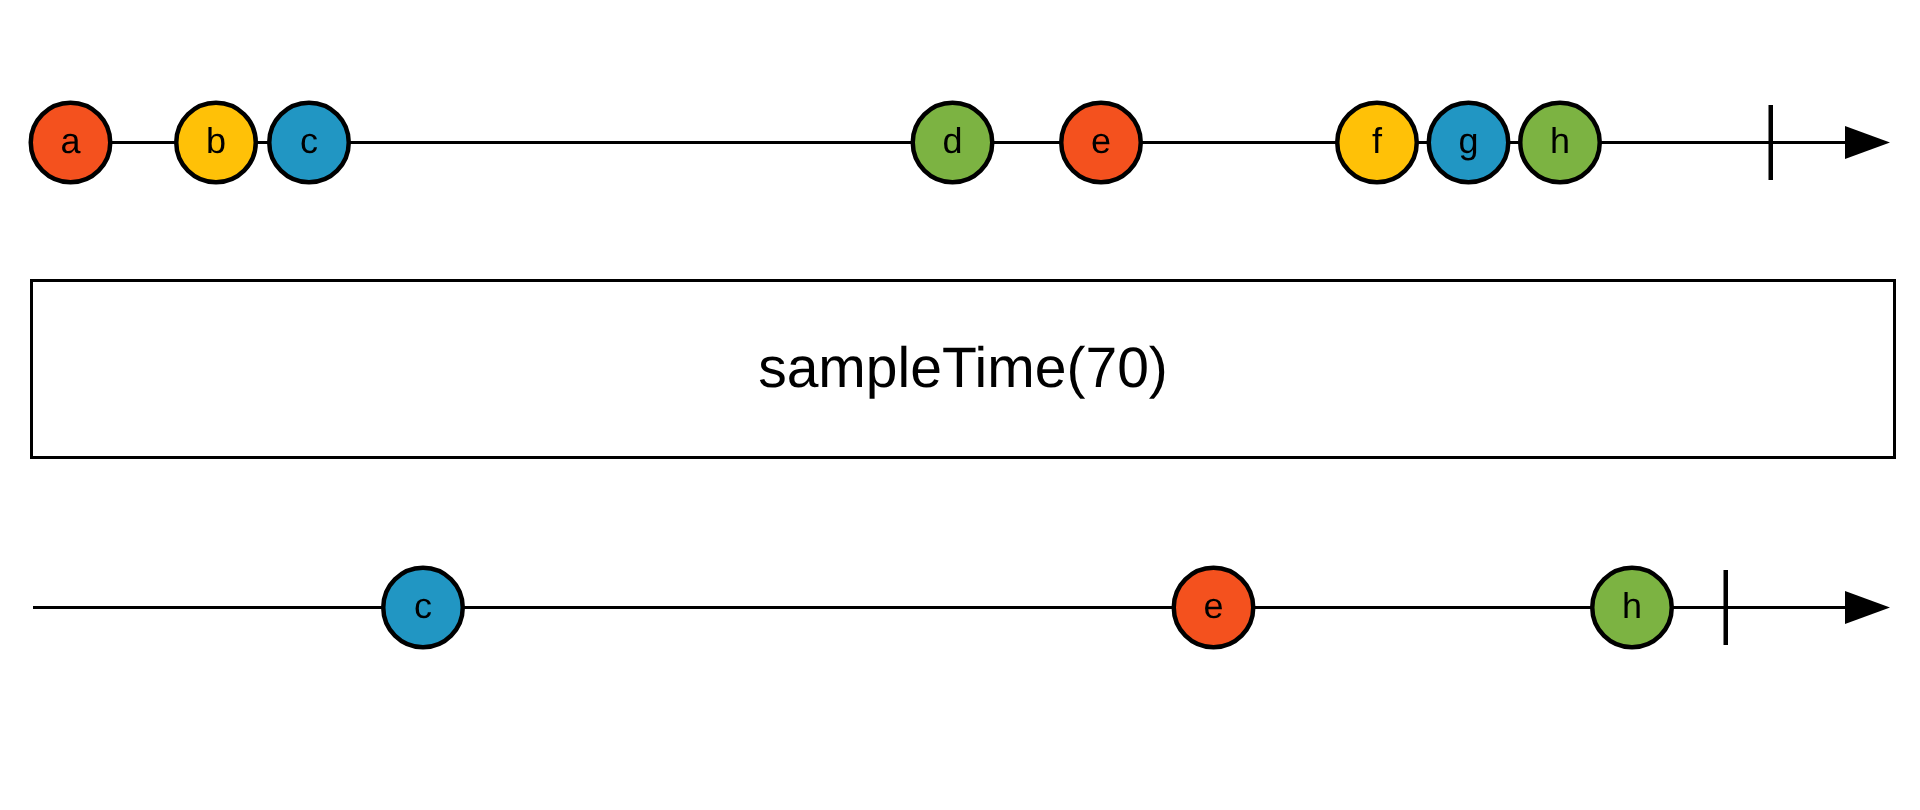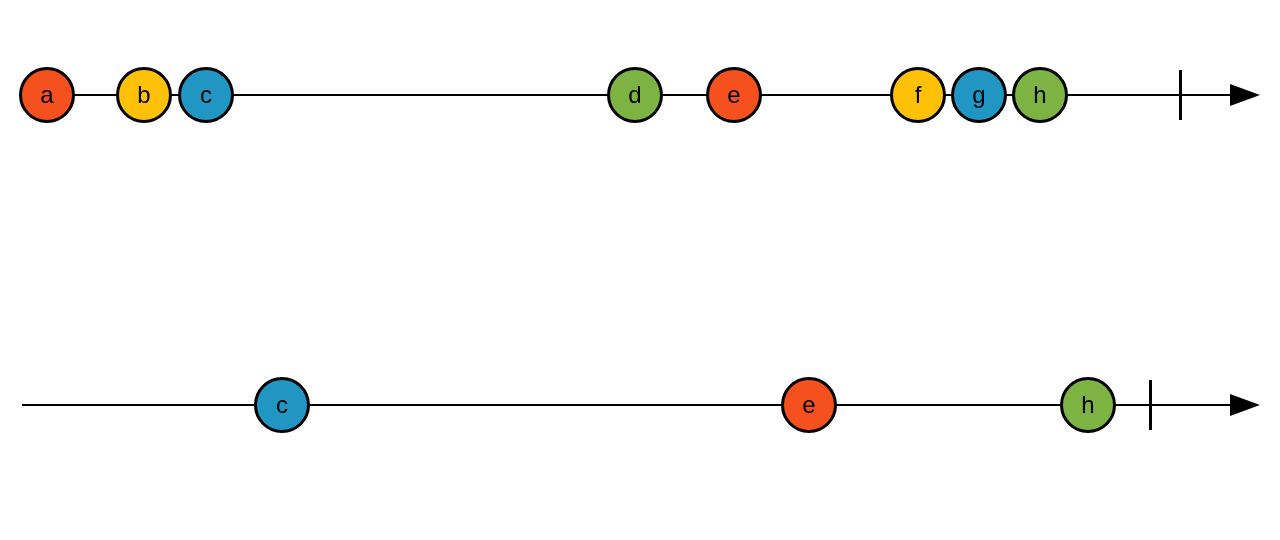--- a/index.html
+++ b/index.html
@@ -80,20 +80,23 @@
   <div class="marble" id="m-in-5" style="width: 56px; height: 56px; left: 890px; top: 67px; background: rgb(255, 193, 7);">
       <span>f</span>
     </div>
   <div class="marble" id="m-in-6" style="width: 56px; height: 56px; left: 951px; top: 67px; background: rgb(33, 150, 195);">
       <span>g</span>
     </div>
   <div class="marble" id="m-in-7" style="width: 56px; height: 56px; left: 1012px; top: 67px; background: rgb(124, 179, 66);">
       <span>h</span>
     </div>
 
+  <div class="operator-box" id="operator-box" style="left: 20px; top: 186px; width: 1240px; height: 116px;">
+    <span>sampleTime(70)</span>
+  </div>
 
   <div class="timeline" id="tl-output-line" style="left: 22px; top: 404px; width: 1208px;"></div>
   <div class="arrowhead" id="tl-output-arrow" style="left: 1230px; top: 394px;"></div>
   <div class="tick" id="tl-output-tick" style="left: 1149px; top: 380px; height: 50px;"></div>
 
   <div class="marble" id="m-out-0" style="width: 56px; height: 56px; left: 254px; top: 377px; background: rgb(33, 150, 195);">
       <span>c</span>
     </div>
   <div class="marble" id="m-out-1" style="width: 56px; height: 56px; left: 781px; top: 377px; background: rgb(244, 81, 30);">
       <span>e</span>

